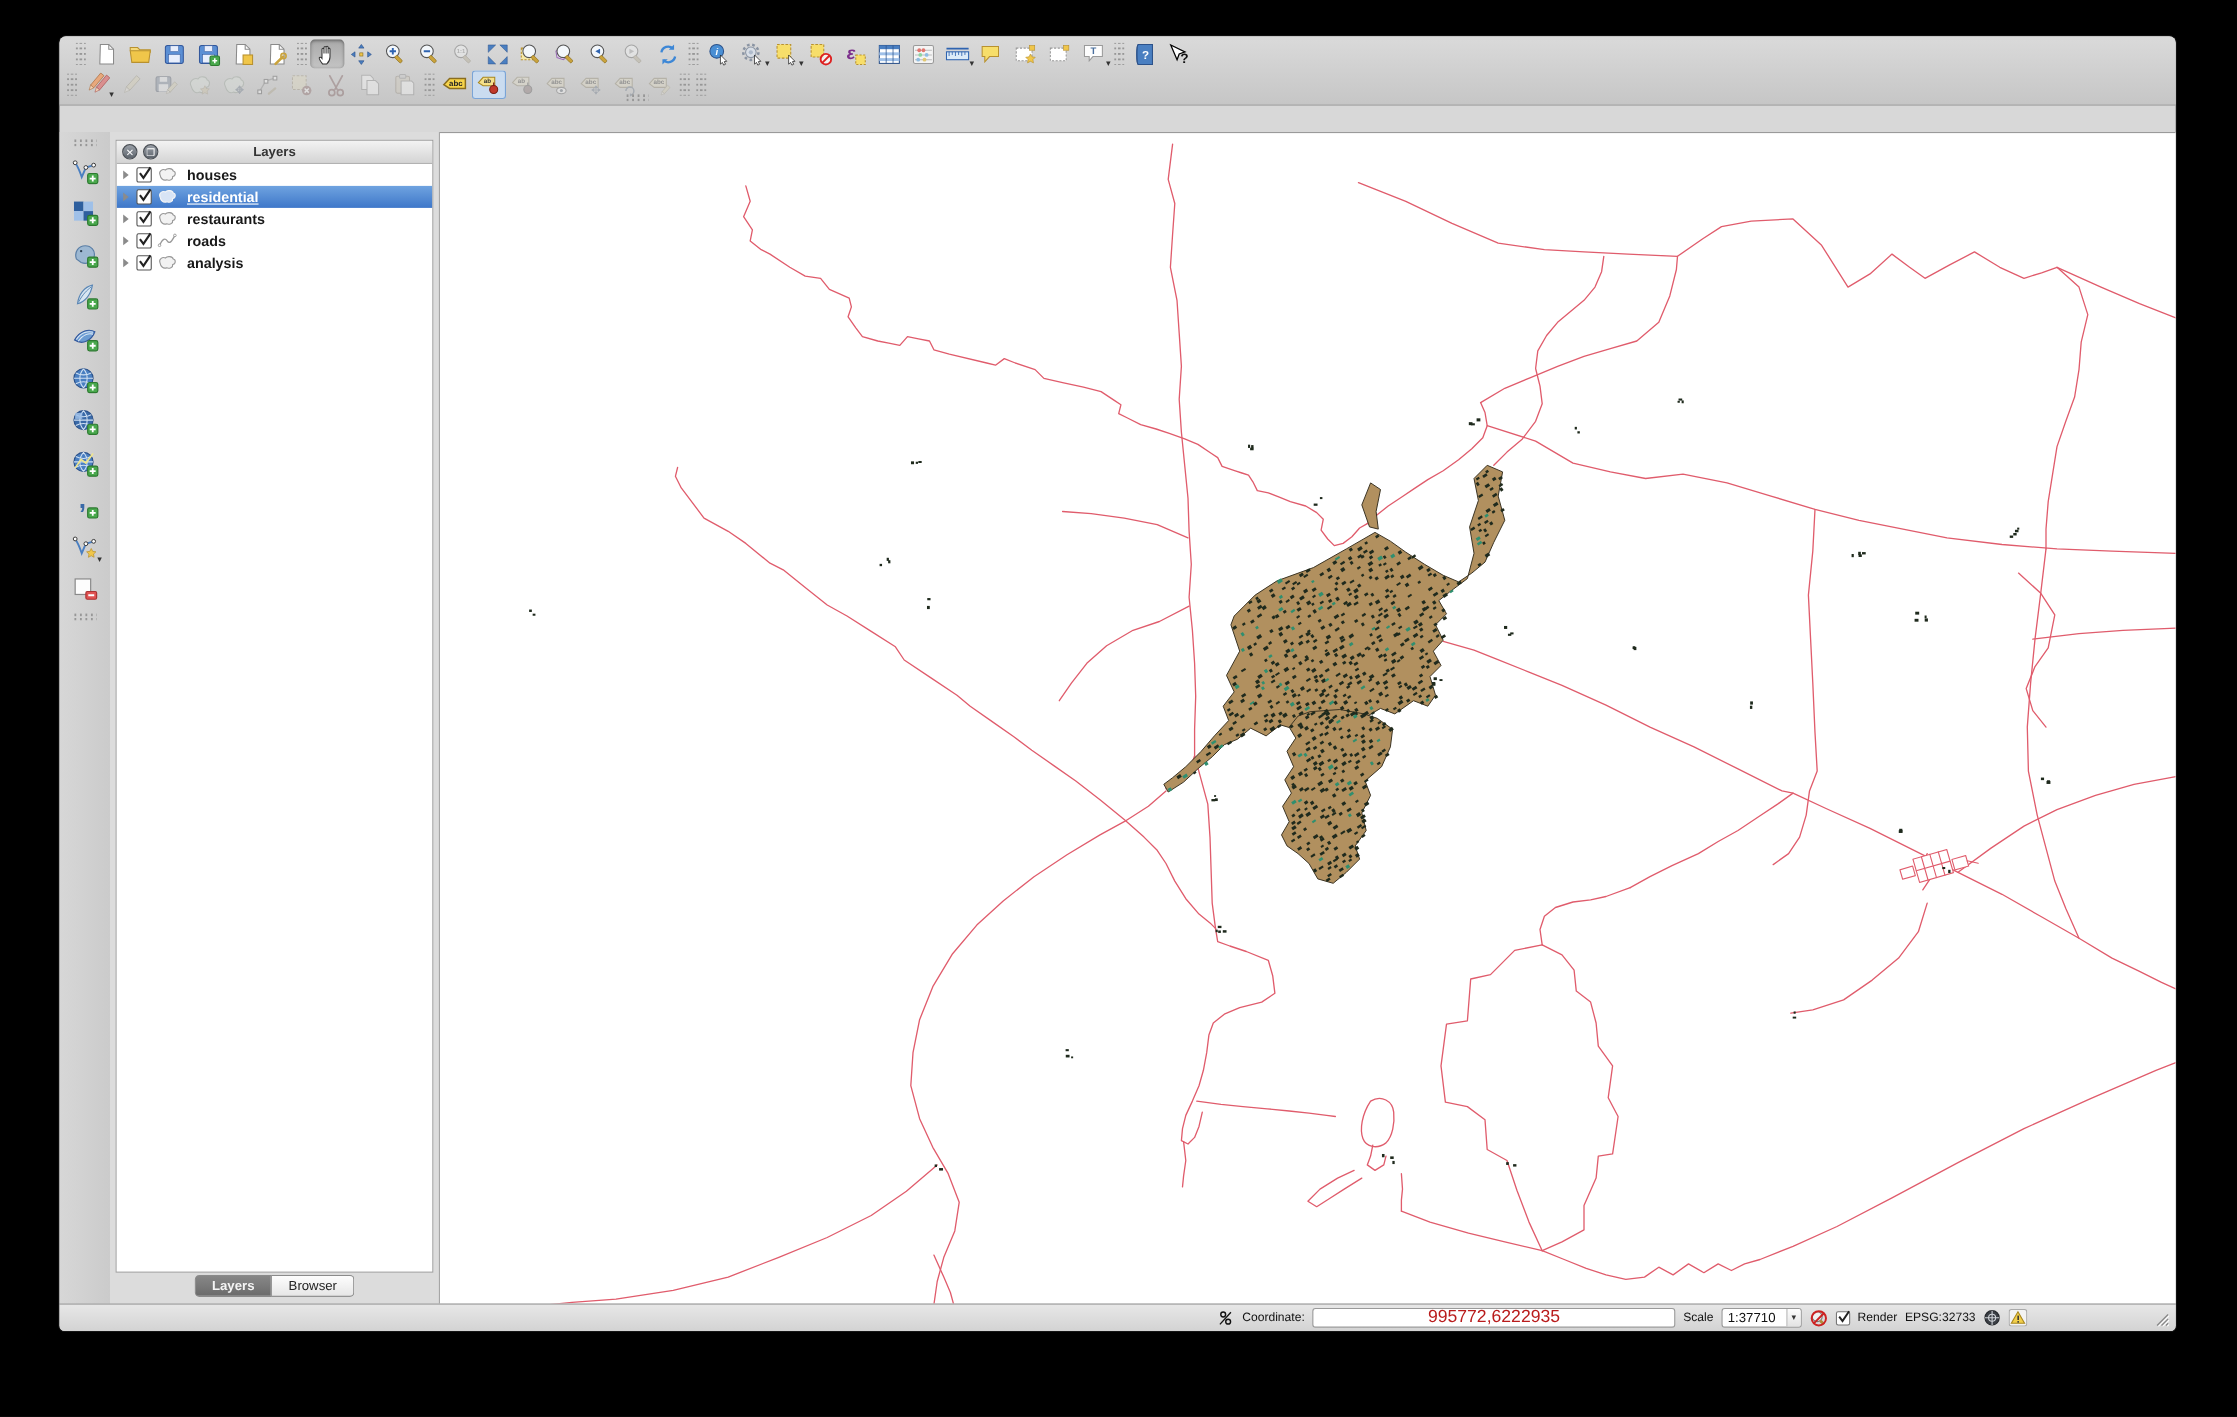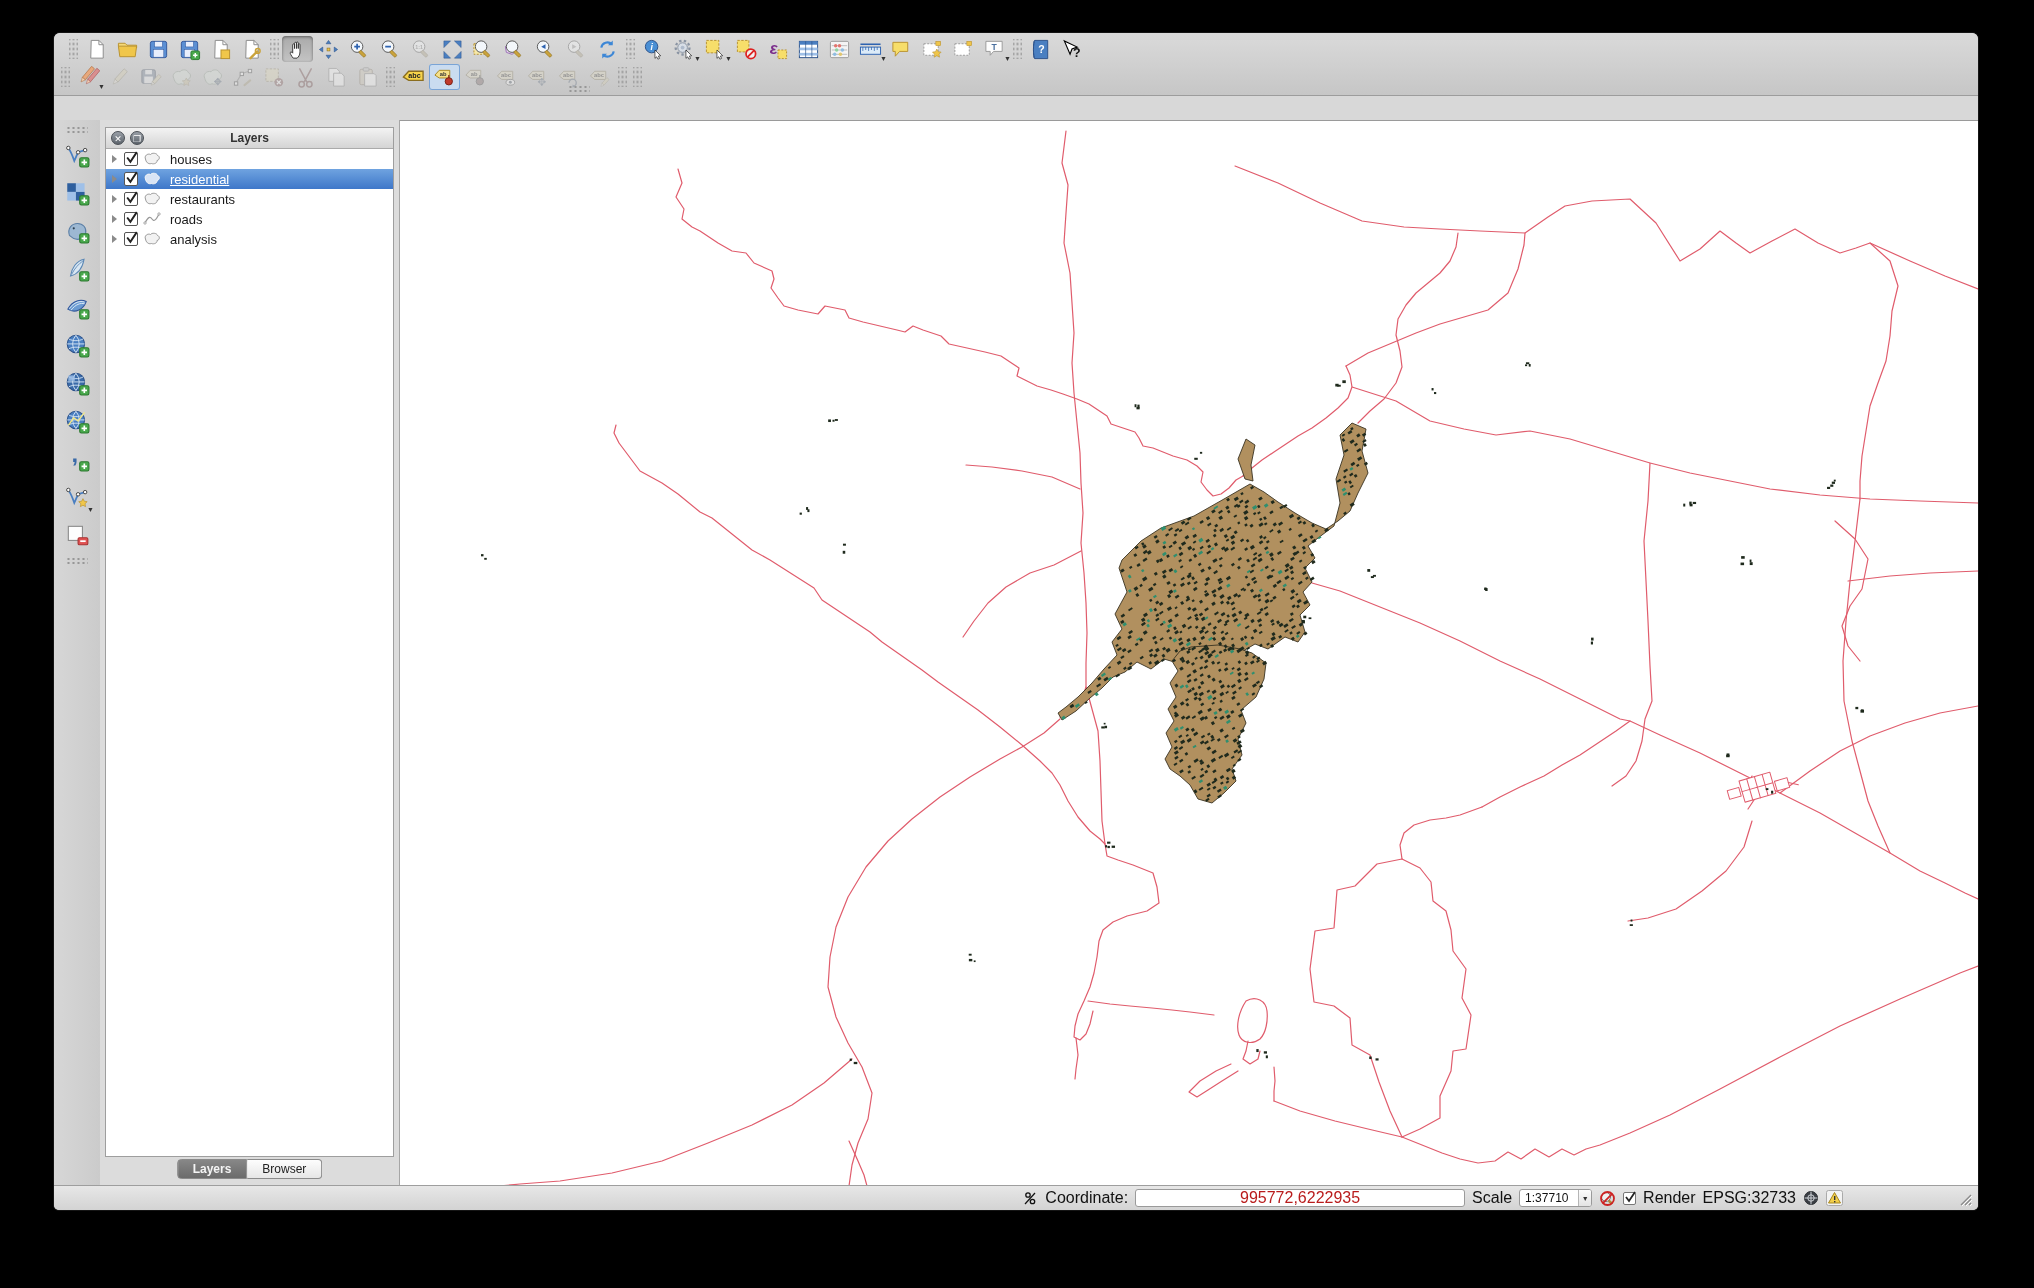--- a/index.html
+++ b/index.html
@@ -57,21 +57,21 @@
     position:relative;padding:7px 5px 0;}
   .panel-box{background:#fff;border:1px solid #9e9e9e;height:1030px;overflow:hidden;}
   .panel-header{height:21px;background:linear-gradient(#f3f3f3,#d4d4d4);
     border-bottom:1px solid #aaa;position:relative;display:flex;align-items:center;padding-left:5px;gap:5px;}
   .panel-title{position:absolute;left:0;right:0;text-align:center;font-size:12px;
     font-weight:bold;color:#333;pointer-events:none;}
   .wbtn{width:14px;height:14px;border-radius:50%;z-index:2;
     background:linear-gradient(#9aa0a8,#5d646c);color:#fff;font-size:9px;line-height:14px;
     text-align:center;border:1px solid #4a4f55;}
   .layer-row{height:20px;display:flex;align-items:center;gap:5px;padding-left:6px;
-    font-size:13px;font-weight:normal;color:#191919;}
+    font-size:13px;font-weight:bold;color:#191919;}
   .layer-row.selected{background:linear-gradient(#6fa3e0,#3e77c9);color:#fff;}
   .layer-row.selected .llabel{text-decoration:underline;}
   .exp{width:0;height:0;border-left:5px solid #8b8b8b;border-top:4px solid transparent;
     border-bottom:4px solid transparent;margin-right:2px;flex:none;}
   .cb{width:14px;height:14px;background:#fff;border:1px solid #555;border-radius:2px;
     position:relative;flex:none;}
   .cb svg{position:absolute;left:-1px;top:-3px;width:16px;height:16px;}
   .gicon{width:22px;height:14px;flex:none;}
 
   .panel-tabs{position:absolute;bottom:6px;left:50%;transform:translateX(-50%);display:flex;}
@@ -91,21 +91,21 @@
   .sb-spacer{flex:1;}
   .coord-input{width:330px;height:18px;border:1px solid #9a9a9a;border-radius:3px;
     text-align:center;font-size:16px;font-family:"Liberation Sans",sans-serif;background:#fff;color:#b91c1c;}
   .scale-combo{display:flex;height:18px;border:1px solid #9a9a9a;border-radius:3px;
     background:#fff;overflow:hidden;align-items:center;}
   .scale-combo .val{width:58px;text-align:left;padding-left:5px;font-size:12px;}
   .scale-combo .dd{width:13px;height:100%;border-left:1px solid #b5b5b5;font-size:7px;
     display:flex;align-items:center;justify-content:center;color:#333;background:linear-gradient(#fdfdfd,#e3e3e3);}
   .sb-cb{width:13px;height:13px;background:#fff;border:1px solid #777;border-radius:2px;position:relative;}
   .sb-cb svg{position:absolute;left:-1px;top:-3px;width:15px;height:15px;}
-  .sb-label{font-size:16px;}
+  .sb-label{font-size:11px;}
   .sb-gap{width:100px;}
 </style>
 </head>
 <body>
 
 <div class="window">
 
 
   <div class="toolbars">
     <div class="trow trow1" id="toolbar-main">

